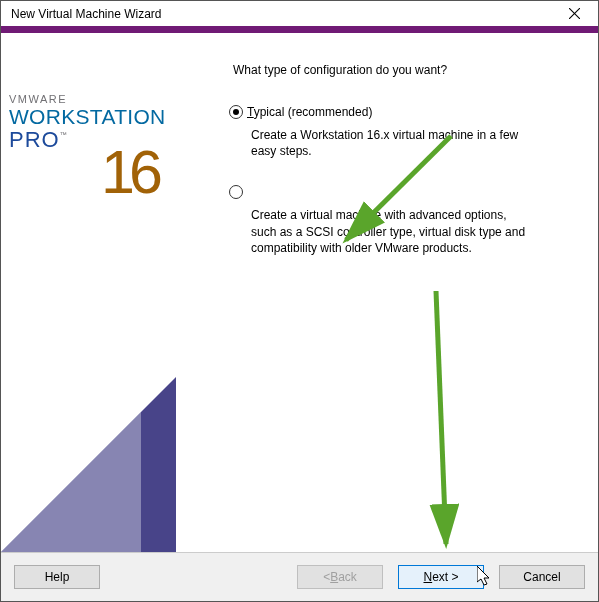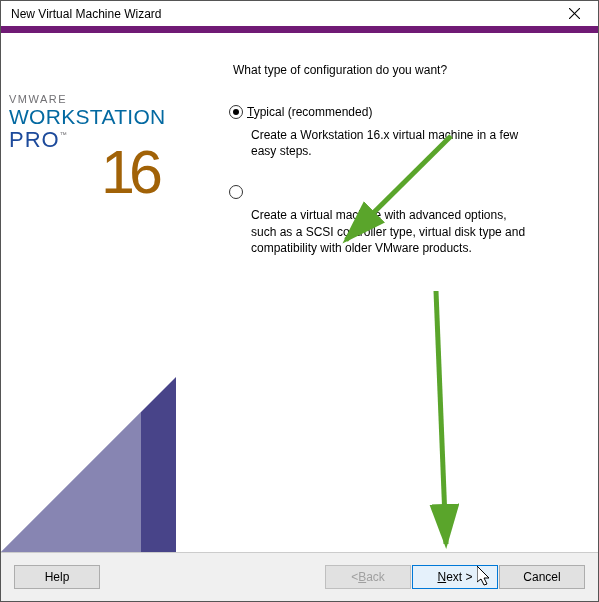--- a/index.html
+++ b/index.html
@@ -27,21 +27,21 @@
     .question { font-size: 12px; margin-bottom: 28px; margin-left: -18px; }
     .option { margin-bottom: 26px; }
     .radio-row { display: flex; align-items: center; gap: 4px; margin-bottom: 8px; margin-left: -22px; }
     .radio { width: 14px; height: 14px; border: 1px solid #333; border-radius: 50%; display: inline-flex; align-items: center; justify-content: center; flex-shrink: 0; }
     .radio.checked::after { content: ""; width: 6px; height: 6px; background: #000; border-radius: 50%; }
     .radio-label { font-size: 12px; }
     .radio-label .underline { text-decoration: underline; }
     .option-desc { font-size: 12px; line-height: 1.35; max-width: 280px; }
 
     .separator { height: 1px; background: #ccc; margin: 0; }
-    .button-bar { height: 48px; display: flex; align-items: center; padding: 0 13px; gap: 1px; background: #f0f0f0; }
+    .button-bar { height: 48px; display: flex; align-items: center; padding: 0 13px; gap: 15px; background: #f0f0f0; }
     .spacer { flex: 1; }
     .btn { height: 24px; min-width: 86px; border: 1px solid #adadad; background: #e1e1e1; font-size: 12px; font-family: inherit; cursor: default; display: inline-flex; align-items: center; justify-content: center; padding: 0 8px; }
     .btn.active { background: #e5f1fb; border-color: #0078d7; }
     .btn.disabled { color: #a0a0a0; border-color: #bfbfbf; background: #e1e1e1; }
     .btn .underline { text-decoration: underline; }
 
     .arrow-overlay { position: absolute; top: 0; left: 0; width: 599px; height: 602px; pointer-events: none; }
     .cursor { position: absolute; left: 476px; top: 565px; pointer-events: none; }
   </style>
 </head>

